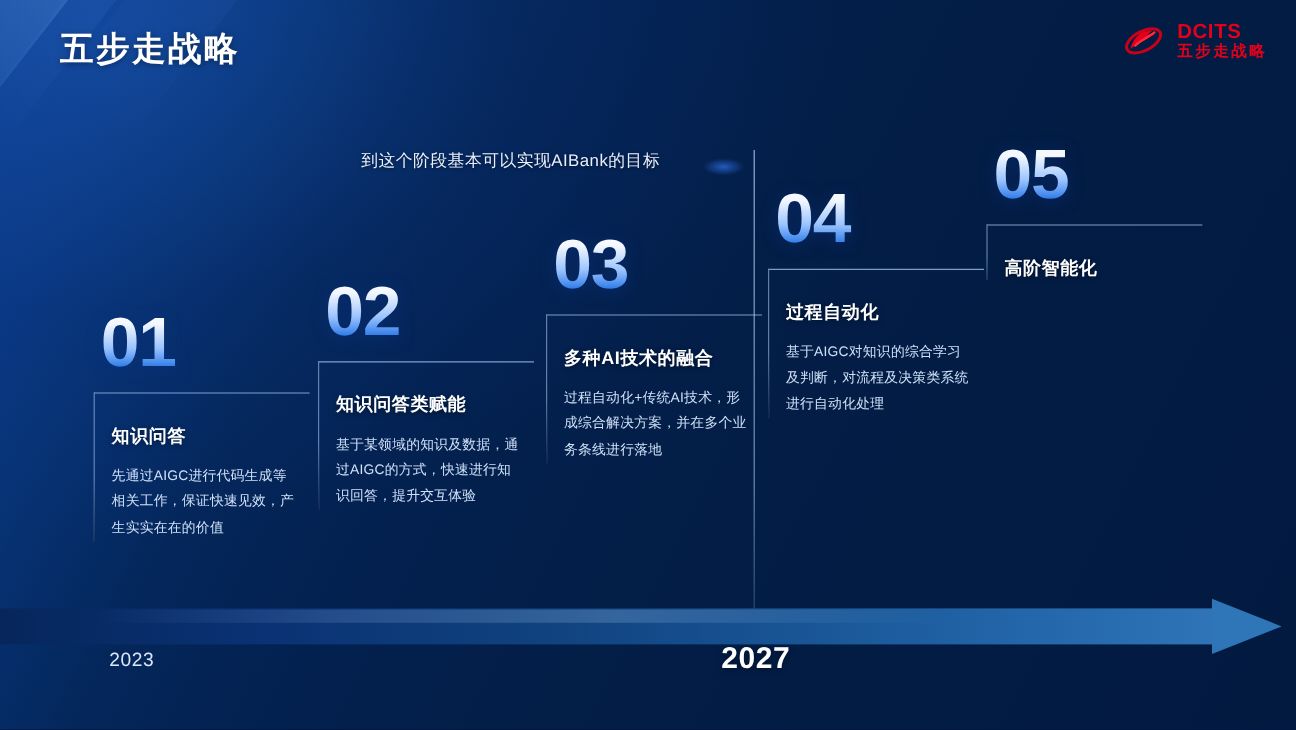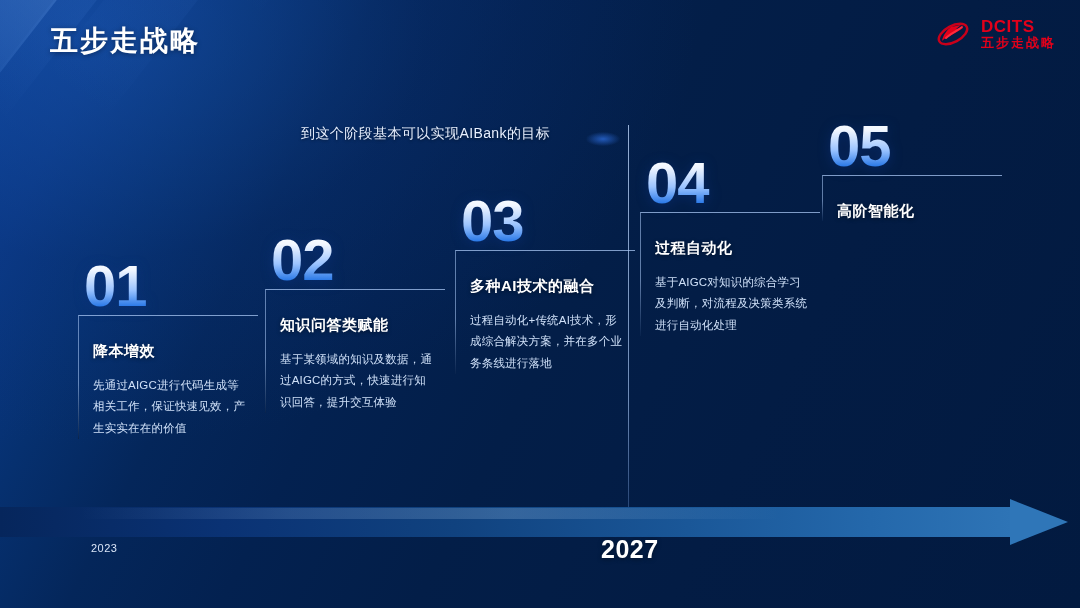--- a/index.html
+++ b/index.html
@@ -69,21 +69,21 @@
     -webkit-background-clip:text; background-clip:text;
     -webkit-text-fill-color:transparent; color:transparent;
     filter:drop-shadow(0 2px 6px rgba(10,50,130,0.55));
     margin-left:6px;
   }
   .step-frame {
     position:relative;
     border-top:1px solid rgba(175,205,250,0.72);
     border-left:1px solid rgba(175,205,250,0.55);
     padding:26px 8px 0 14px;
-    margin-top:2px;
+    margin-top:14px;
   }
   .step-frame::after {
     content:""; position:absolute; left:-1px; top:0; width:1px; height:100%;
     background:linear-gradient(to bottom, rgba(175,205,250,0.0) 0%, rgba(175,205,250,0.0) 55%, rgba(3,30,72,0.95) 100%);
   }
   .step-title {
     font-size:15px; font-weight:bold; color:#ffffff;
     letter-spacing:0.5px; margin-bottom:14px;
     text-shadow:0 1px 4px rgba(0,0,0,0.45);
   }
@@ -122,21 +122,21 @@
 
   .tagline {
     position:absolute; left:719px; top:462px;
     font-size:19px; font-weight:bold; color:#ffffff;
     letter-spacing:1.2px;
     text-shadow:0 1px 5px rgba(0,0,0,0.45);
     white-space:nowrap;
   }
 
   .year { position:absolute; color:#ffffff; }
-  .year-start { left:91px; top:542px; font-size:11px; color:#dbe6f8; letter-spacing:0.5px; }
+  .year-start { left:91px; top:542px; font-size:16px; color:#dbe6f8; letter-spacing:0.5px; }
   .year-end   { left:601px; top:535px; font-size:25px; font-weight:bold; letter-spacing:0.5px;
                 text-shadow:0 1px 5px rgba(0,0,0,0.4); }
 </style>
 </head>
 <body>
 
 <div class="slide">
 
   <div class="streaks">
 
@@ -162,21 +162,21 @@
   </div>
 
   <div class="annotation-glow"></div>
   <div class="annotation">到这个阶段基本可以实现AIBank的目标</div>
 
   <div class="guide g-a"></div>
 
   <div class="step step1">
     <div class="step-num">01</div>
     <div class="step-frame">
-      <div class="step-title">降本增效</div>
+      <div class="step-title">知识问答</div>
       <div class="step-desc">先通过AIGC进行代码生成等相关工作，保证快速见效，产生实实在在的价值</div>
     </div>
   </div>
 
   <div class="step step2">
     <div class="step-num">02</div>
     <div class="step-frame">
       <div class="step-title">知识问答类赋能</div>
       <div class="step-desc">基于某领域的知识及数据，通过AIGC的方式，快速进行知识回答，提升交互体验</div>
     </div>

